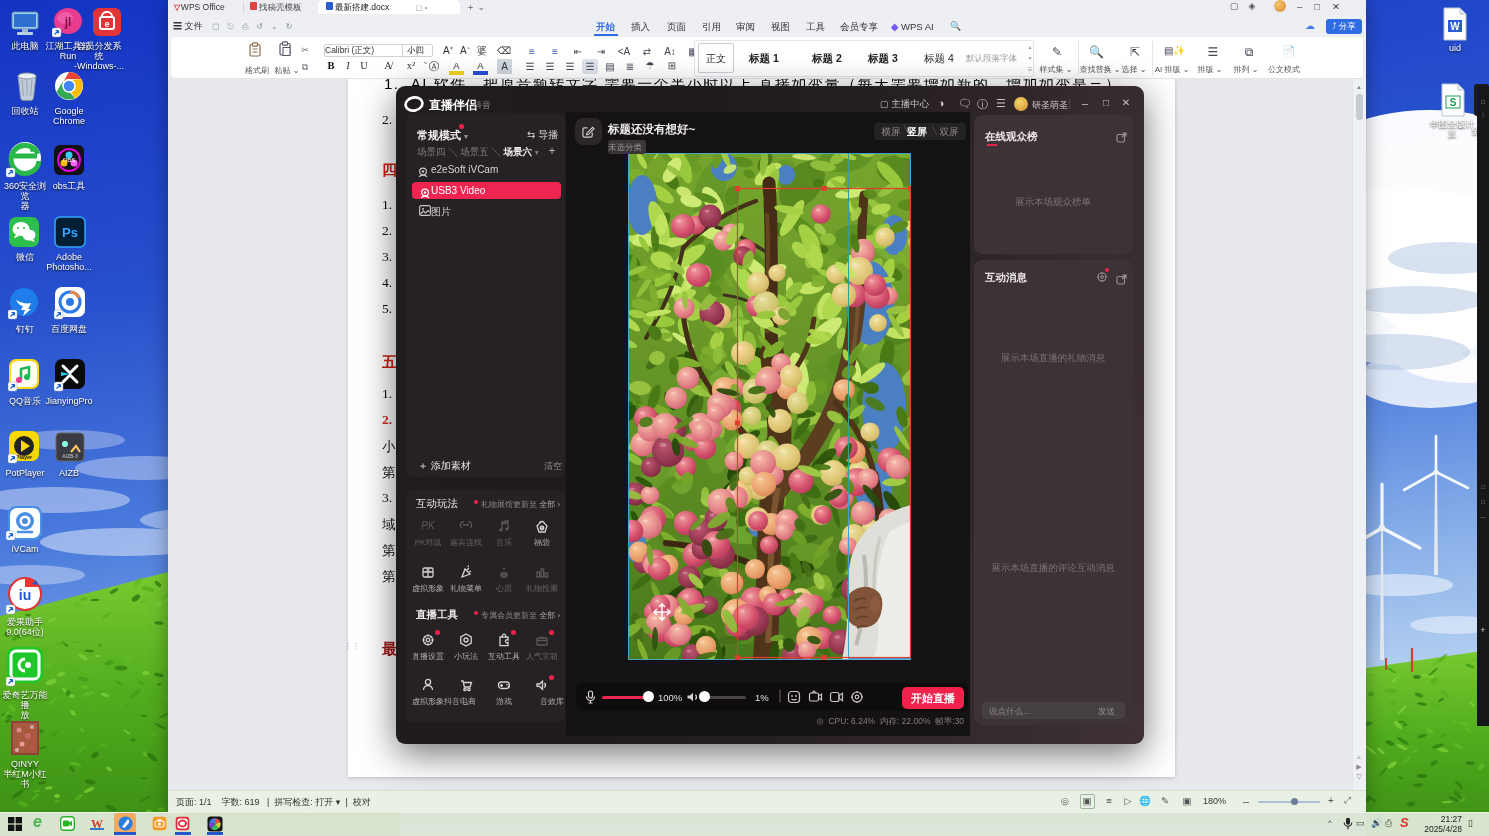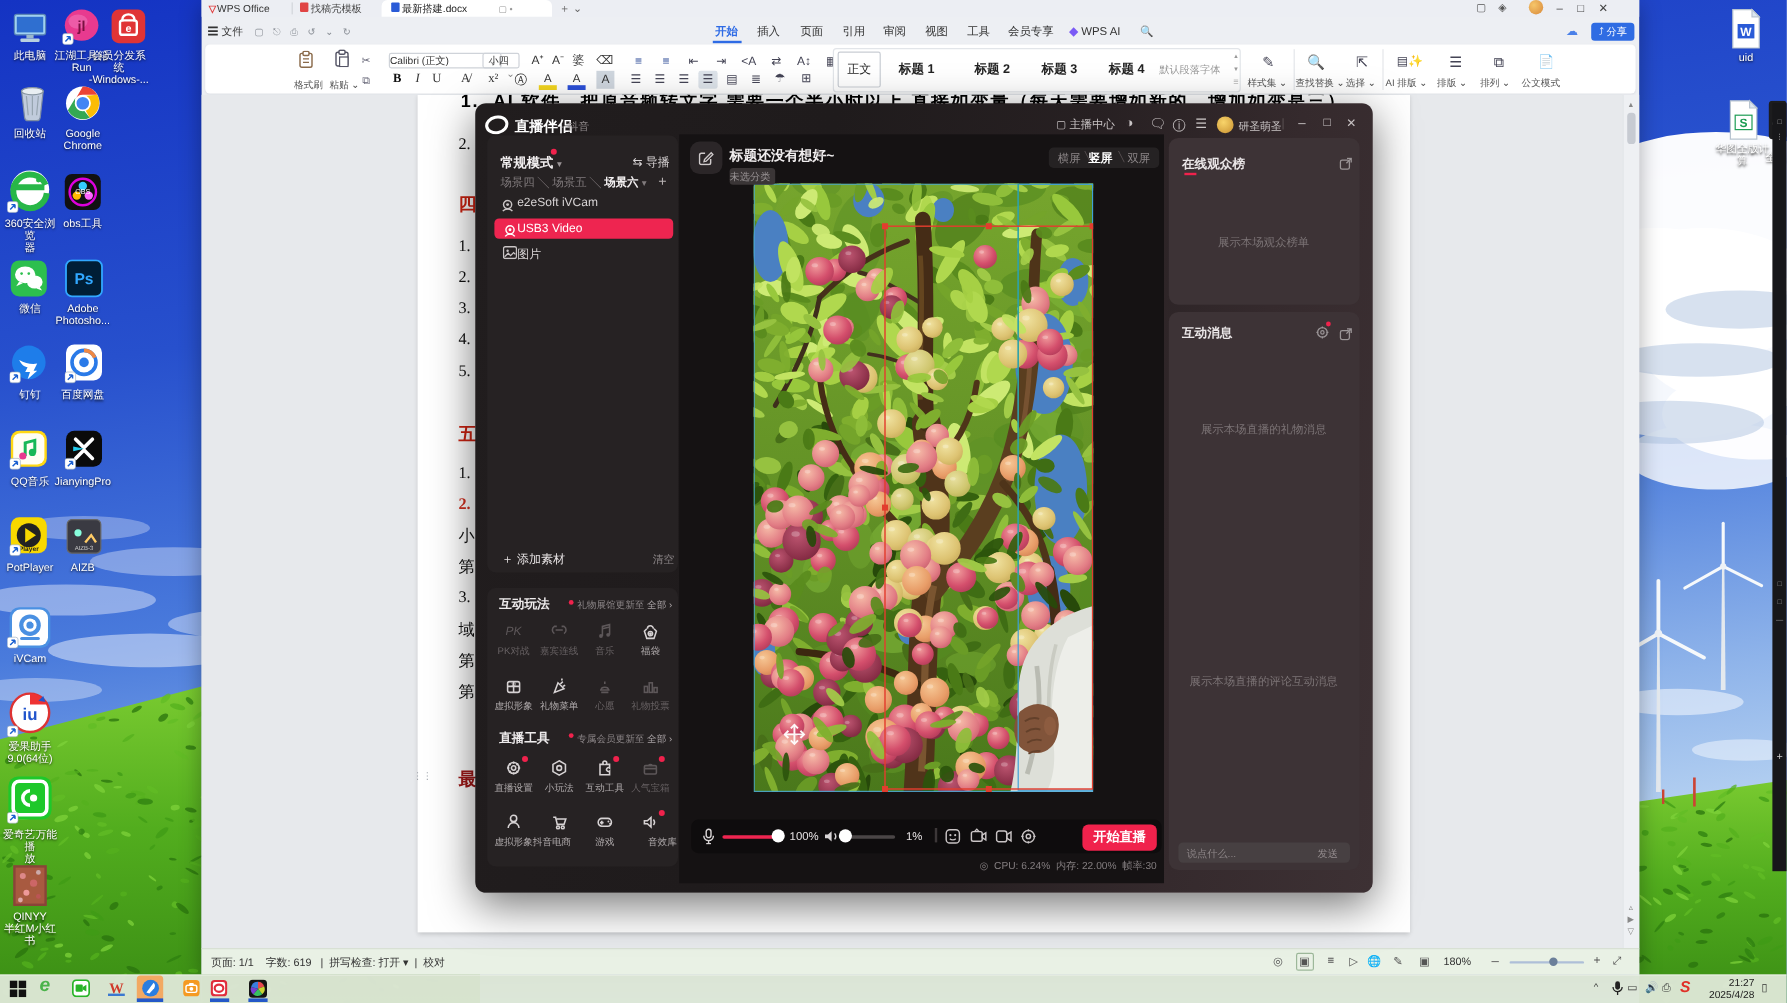--- a/index.html
+++ b/index.html
@@ -634,21 +634,21 @@
 <div class="ab" style="left:582px;top:59px;width:16px;height:15px;font-size:10px;color:#445;text-align:center;line-height:15px;background:#dde3ea;border-radius:2px;">☰</div>
 <div class="ab" style="left:602px;top:59px;width:16px;height:15px;font-size:10px;color:#445;text-align:center;line-height:15px;">▤</div>
 <div class="ab" style="left:622px;top:59px;width:16px;height:15px;font-size:10px;color:#445;text-align:center;line-height:15px;">≣</div>
 <div class="ab" style="left:642px;top:59px;width:16px;height:14px;font-size:10px;color:#445;text-align:center;line-height:14px">☂</div>
 <div class="ab" style="left:664px;top:59px;width:16px;height:14px;font-size:10px;color:#445;text-align:center;line-height:14px">⊞</div>
 <div class="ab" style="left:694px;top:40px;width:340px;height:37px;border:1px solid #e2e5e9;border-radius:3px;background:#fff"></div>
 <div class="ab" style="left:698px;top:43px;width:36px;height:30px;border:1px solid #c9cdd4;border-radius:2px;font-size:10px;color:#222;text-align:center;line-height:30px">正文</div>
 <div class="ab" style="left:749px;top:43px;width:56px;height:30px;font-size:10.5px;color:#222;text-align:left;line-height:30px;font-weight:bold">标题 1</div>
 <div class="ab" style="left:812px;top:43px;width:56px;height:30px;font-size:10.5px;color:#222;text-align:left;line-height:30px;font-weight:bold">标题 2</div>
 <div class="ab" style="left:868px;top:43px;width:56px;height:30px;font-size:10.5px;color:#222;text-align:left;line-height:30px;font-weight:bold">标题 3</div>
-<div class="ab" style="left:924px;top:43px;width:56px;height:30px;font-size:10.5px;color:#222;text-align:left;line-height:30px;font-weight:bold">标题 4</div>
+<div class="ab" style="left:924px;top:43px;width:56px;height:30px;font-size:10.5px;color:#222;text-align:left;line-height:30px;font-weight:normal">标题 4</div>
 <div class="ab" style="left:966px;top:43px;width:58px;height:30px;font-size:8.5px;color:#999;line-height:30px">默认段落字体</div>
 <div class="ab" style="left:1026px;top:42px;width:8px;height:33px;font-size:5px;color:#999;text-align:center;line-height:11px">▲<br>▼<br>☰</div>
 <div class="ab" style="left:1048px;top:45px;width:18px;height:16px;font-size:12px;color:#445;text-align:center">✎</div>
     <div class="ab" style="left:1036px;top:64px;width:40px;height:11px;font-size:8px;color:#555;text-align:center">样式集 ⌄</div>
 <div class="ab" style="left:1078px;top:41px;width:1px;height:34px;background:#e4e7ea"></div>
 <div class="ab" style="left:1088px;top:45px;width:18px;height:16px;font-size:12px;color:#445;text-align:center">🔍</div>
     <div class="ab" style="left:1076px;top:64px;width:48px;height:11px;font-size:8px;color:#555;text-align:center">查找替换 ⌄</div>
 <div class="ab" style="left:1126px;top:45px;width:18px;height:16px;font-size:12px;color:#445;text-align:center">⇱</div>
     <div class="ab" style="left:1116px;top:64px;width:36px;height:11px;font-size:8px;color:#555;text-align:center">选择 ⌄</div>
 <div class="ab" style="left:1152px;top:41px;width:1px;height:34px;background:#e4e7ea"></div>
@@ -657,21 +657,21 @@
 <div class="ab" style="left:1204px;top:45px;width:18px;height:16px;font-size:12px;color:#445;text-align:center">☰</div>
     <div class="ab" style="left:1192px;top:64px;width:36px;height:11px;font-size:8px;color:#555;text-align:center">排版 ⌄</div>
 <div class="ab" style="left:1240px;top:45px;width:18px;height:16px;font-size:12px;color:#445;text-align:center">⧉</div>
     <div class="ab" style="left:1228px;top:64px;width:36px;height:11px;font-size:8px;color:#555;text-align:center">排列 ⌄</div>
 <div class="ab" style="left:1280px;top:45px;width:18px;height:16px;font-size:11px;color:#445;text-align:center">📄</div>
     <div class="ab" style="left:1262px;top:64px;width:44px;height:11px;font-size:8px;color:#555;text-align:center">公文模式</div>
 <div class="ab" style="left:168px;top:79px;width:1184px;height:711px;background:#e7e9ec;overflow:hidden">
       <div class="ab" style="left:180px;top:0;width:827px;height:698px;background:#fff;box-shadow:0 1px 4px rgba(0,0,0,.18)"></div>
     </div>
 <div class="ab" style="left:168px;top:79px;width:1184px;height:711px;overflow:hidden;pointer-events:none">
-      <div class="ab" style="left:216px;top:-4px;width:860px;height:17px;font-size:15px;color:#111;white-space:nowrap;letter-spacing:1.5px;font-weight:bold;color:#000">1.&nbsp;&nbsp;AI 软件，把原音频转文字,需要一个半小时以上,直接如变量（每天需要增如新的，增加如变是三）</div>
+      <div class="ab" style="left:216px;top:-4px;width:860px;height:17px;font-size:15px;color:#111;white-space:nowrap;letter-spacing:1.5px;font-weight:normal;color:#000">1.&nbsp;&nbsp;AI 软件，把原音频转文字,需要一个半小时以上,直接如变量（每天需要增如新的，增加如变是三）</div>
     </div>
 <div class="ab" style="left:382px;top:112px;width:20px;height:16px;font-size:13.5px;color:#111;font-weight:normal;font-family:'Liberation Serif',serif">2.</div>
 <div class="ab" style="left:382px;top:161px;width:20px;height:16px;font-size:15px;color:#cc2211;font-weight:bold;">四</div>
 <div class="ab" style="left:382px;top:197px;width:20px;height:16px;font-size:13.5px;color:#111;font-weight:normal;font-family:'Liberation Serif',serif">1.</div>
 <div class="ab" style="left:382px;top:223px;width:20px;height:16px;font-size:13.5px;color:#111;font-weight:normal;font-family:'Liberation Serif',serif">2.</div>
 <div class="ab" style="left:382px;top:249px;width:20px;height:16px;font-size:13.5px;color:#111;font-weight:normal;font-family:'Liberation Serif',serif">3.</div>
 <div class="ab" style="left:382px;top:275px;width:20px;height:16px;font-size:13.5px;color:#111;font-weight:normal;font-family:'Liberation Serif',serif">4.</div>
 <div class="ab" style="left:382px;top:301px;width:20px;height:16px;font-size:13.5px;color:#111;font-weight:normal;font-family:'Liberation Serif',serif">5.</div>
 <div class="ab" style="left:382px;top:353px;width:20px;height:16px;font-size:15px;color:#cc2211;font-weight:bold;">五</div>
 <div class="ab" style="left:382px;top:386px;width:20px;height:16px;font-size:13.5px;color:#111;font-weight:normal;font-family:'Liberation Serif',serif">1.</div>
@@ -743,21 +743,21 @@
 <div class="ab" style="left:431px;top:185px;width:100px;height:12px;font-size:10px;color:#fff">USB3 Video</div>
 <svg class="ab" style="left:419px;top:205px" width="12" height="11" viewBox="0 0 12 11">
       <rect x="0.6" y="0.6" width="10.8" height="9.8" rx="1.5" fill="none" stroke="#c9c4c5" stroke-width="1.1"></rect>
       <circle cx="4" cy="4" r="1" fill="#c9c4c5"></circle>
       <path d="M1.5 9 l3 -3 2 2 2.5 -2.5 1.5 1.5" fill="none" stroke="#c9c4c5" stroke-width="1.1"></path>
     </svg>
 <div class="ab" style="left:431px;top:205px;width:60px;height:12px;font-size:10px;color:#d8d4d5">图片</div>
 <div class="ab" style="left:418px;top:459px;width:90px;height:13px;font-size:10px;color:#e8e4e5">＋ 添加素材</div>
 <div class="ab" style="left:544px;top:460px;width:26px;height:12px;font-size:9px;color:#8d8789">清空</div>
 <div class="ab" style="left:406px;top:490px;width:159px;height:232px;background:#262223;border-radius:7px"></div>
-<div class="ab" style="left:416px;top:497px;width:52px;height:13px;font-size:10.5px;font-weight:bold;color:#eeebec">互动玩法</div>
+<div class="ab" style="left:416px;top:497px;width:52px;height:13px;font-size:10.5px;font-weight:normal;color:#eeebec">互动玩法</div>
     <div class="ab" style="left:474px;top:500px;width:4px;height:4px;border-radius:50%;background:#f0224c"></div>
     <div class="ab" style="left:481px;top:499px;width:84px;height:11px;font-size:8px;color:#8d8789">礼物展馆更新至 <span style="color:#a8a2a4">全部 ›</span></div>
 <div class="ab" style="left:416px;top:608px;width:52px;height:13px;font-size:10.5px;font-weight:bold;color:#eeebec">直播工具</div>
     <div class="ab" style="left:474px;top:611px;width:4px;height:4px;border-radius:50%;background:#f0224c"></div>
     <div class="ab" style="left:481px;top:610px;width:84px;height:11px;font-size:8px;color:#8d8789">专属会员更新至 <span style="color:#a8a2a4">全部 ›</span></div>
 <svg class="ab" style="left:420px;top:518px" width="16" height="16" viewBox="0 0 16 16">
       <text x="8" y="11" font-size="10" font-style="italic" fill="#5d5759" text-anchor="middle" font-family="Liberation Sans">PK</text>
     </svg>
     <div class="ab" style="left:406px;top:537px;width:44px;height:11px;font-size:8px;color:#676163;text-align:center">PK对战</div>
 <svg class="ab" style="left:458px;top:518px" width="16" height="16" viewBox="0 0 16 16">

